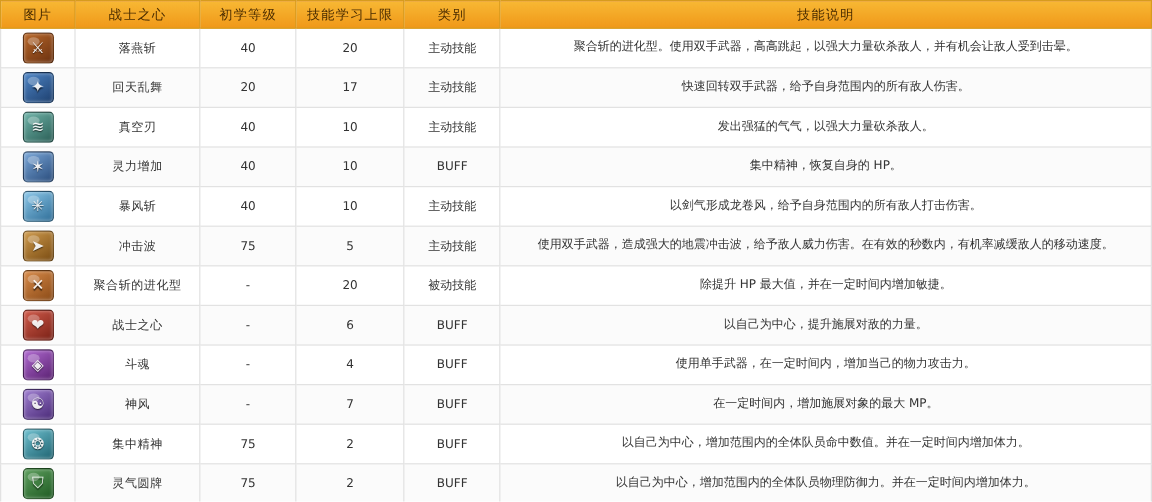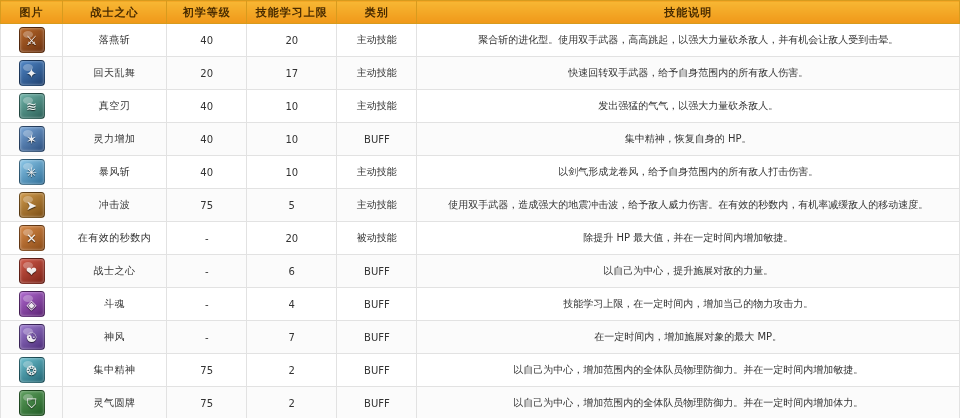--- a/index.html
+++ b/index.html
@@ -16,21 +16,21 @@
   table.skill-table {
     width: 960px;
     border-collapse: collapse;
     table-layout: fixed;
   }
   table.skill-table th {
     background: #f5a623;
     background: linear-gradient(#f7b733, #f09819);
     color: #4a2c00;
     font-size: 11px;
-    font-weight: bold;
+    font-weight: normal;
     height: 20px;
     border: 1px solid #d79b1e;
     text-align: center;
     letter-spacing: 1px;
   }
   table.skill-table td {
     border: 1px solid #e2e2e2;
     font-size: 10px;
     color: #333;
     height: 28px;
@@ -185,21 +185,21 @@
         <td>5</td>
         <td>主动技能</td>
         <td class="desc">使用双手武器，造成强大的地震冲击波，给予敌人威力伤害。在有效的秒数内，有机率减缓敌人的移动速度。</td>
       </tr>
       <tr>
         <td class="icon-cell">
           <div class="icon" style="background: linear-gradient(145deg, rgb(216, 139, 74), rgb(138, 74, 22));">
             <span class="glyph">✕</span>
           </div>
         </td>
-        <td class="name">在有效的秒数内</td>
+        <td class="name">聚合斩的进化型</td>
         <td>-</td>
         <td>20</td>
         <td>被动技能</td>
         <td class="desc">除提升 HP 最大值，并在一定时间内增加敏捷。</td>
       </tr>
       <tr class="alt">
         <td class="icon-cell">
           <div class="icon" style="background: linear-gradient(145deg, rgb(208, 90, 74), rgb(122, 33, 22));">
             <span class="glyph">❤</span>
           </div>
@@ -213,21 +213,21 @@
       <tr>
         <td class="icon-cell">
           <div class="icon" style="background: linear-gradient(145deg, rgb(176, 106, 208), rgb(90, 33, 114));">
             <span class="glyph">◈</span>
           </div>
         </td>
         <td class="name">斗魂</td>
         <td>-</td>
         <td>4</td>
         <td>BUFF</td>
-        <td class="desc">技能学习上限，在一定时间内，增加当己的物力攻击力。</td>
+        <td class="desc">使用单手武器，在一定时间内，增加当己的物力攻击力。</td>
       </tr>
       <tr class="alt">
         <td class="icon-cell">
           <div class="icon" style="background: linear-gradient(145deg, rgb(159, 127, 208), rgb(74, 42, 120));">
             <span class="glyph">☯</span>
           </div>
         </td>
         <td class="name">神风</td>
         <td>-</td>
         <td>7</td>
@@ -237,21 +237,21 @@
       <tr>
         <td class="icon-cell">
           <div class="icon" style="background: linear-gradient(145deg, rgb(111, 192, 207), rgb(31, 100, 114));">
             <span class="glyph">❂</span>
           </div>
         </td>
         <td class="name">集中精神</td>
         <td>75</td>
         <td>2</td>
         <td>BUFF</td>
-        <td class="desc">以自己为中心，增加范围内的全体队员物理防御力。并在一定时间内增加敏捷。</td>
+        <td class="desc">以自己为中心，增加范围内的全体队员命中数值。并在一定时间内增加体力。</td>
       </tr>
       <tr class="alt">
         <td class="icon-cell">
           <div class="icon" style="background: linear-gradient(145deg, rgb(95, 160, 95), rgb(30, 90, 34));">
             <span class="glyph">⛉</span>
           </div>
         </td>
         <td class="name">灵气圆牌</td>
         <td>75</td>
         <td>2</td>

